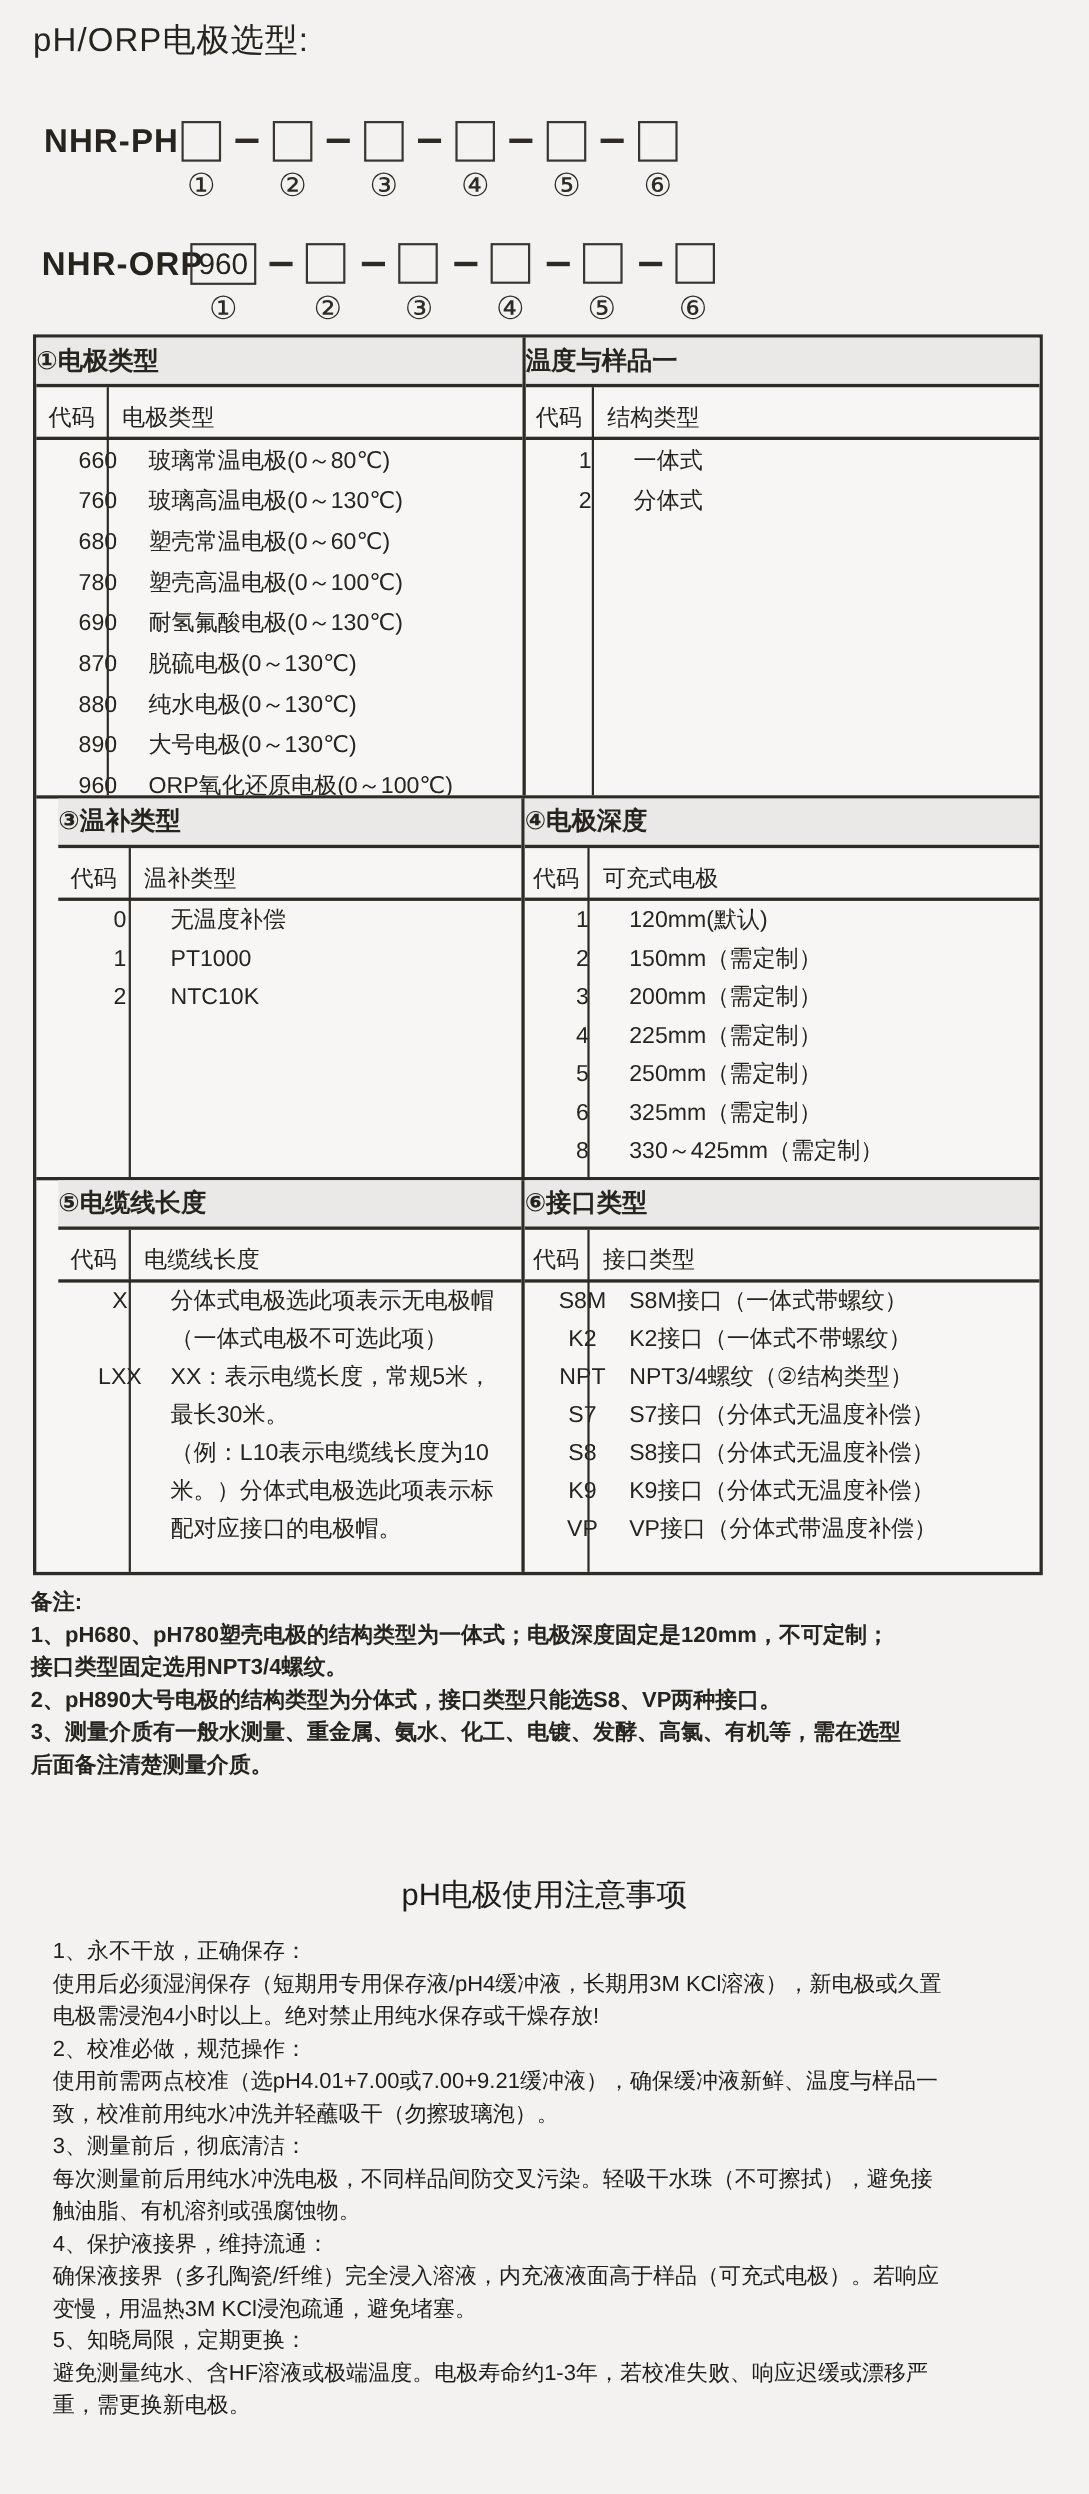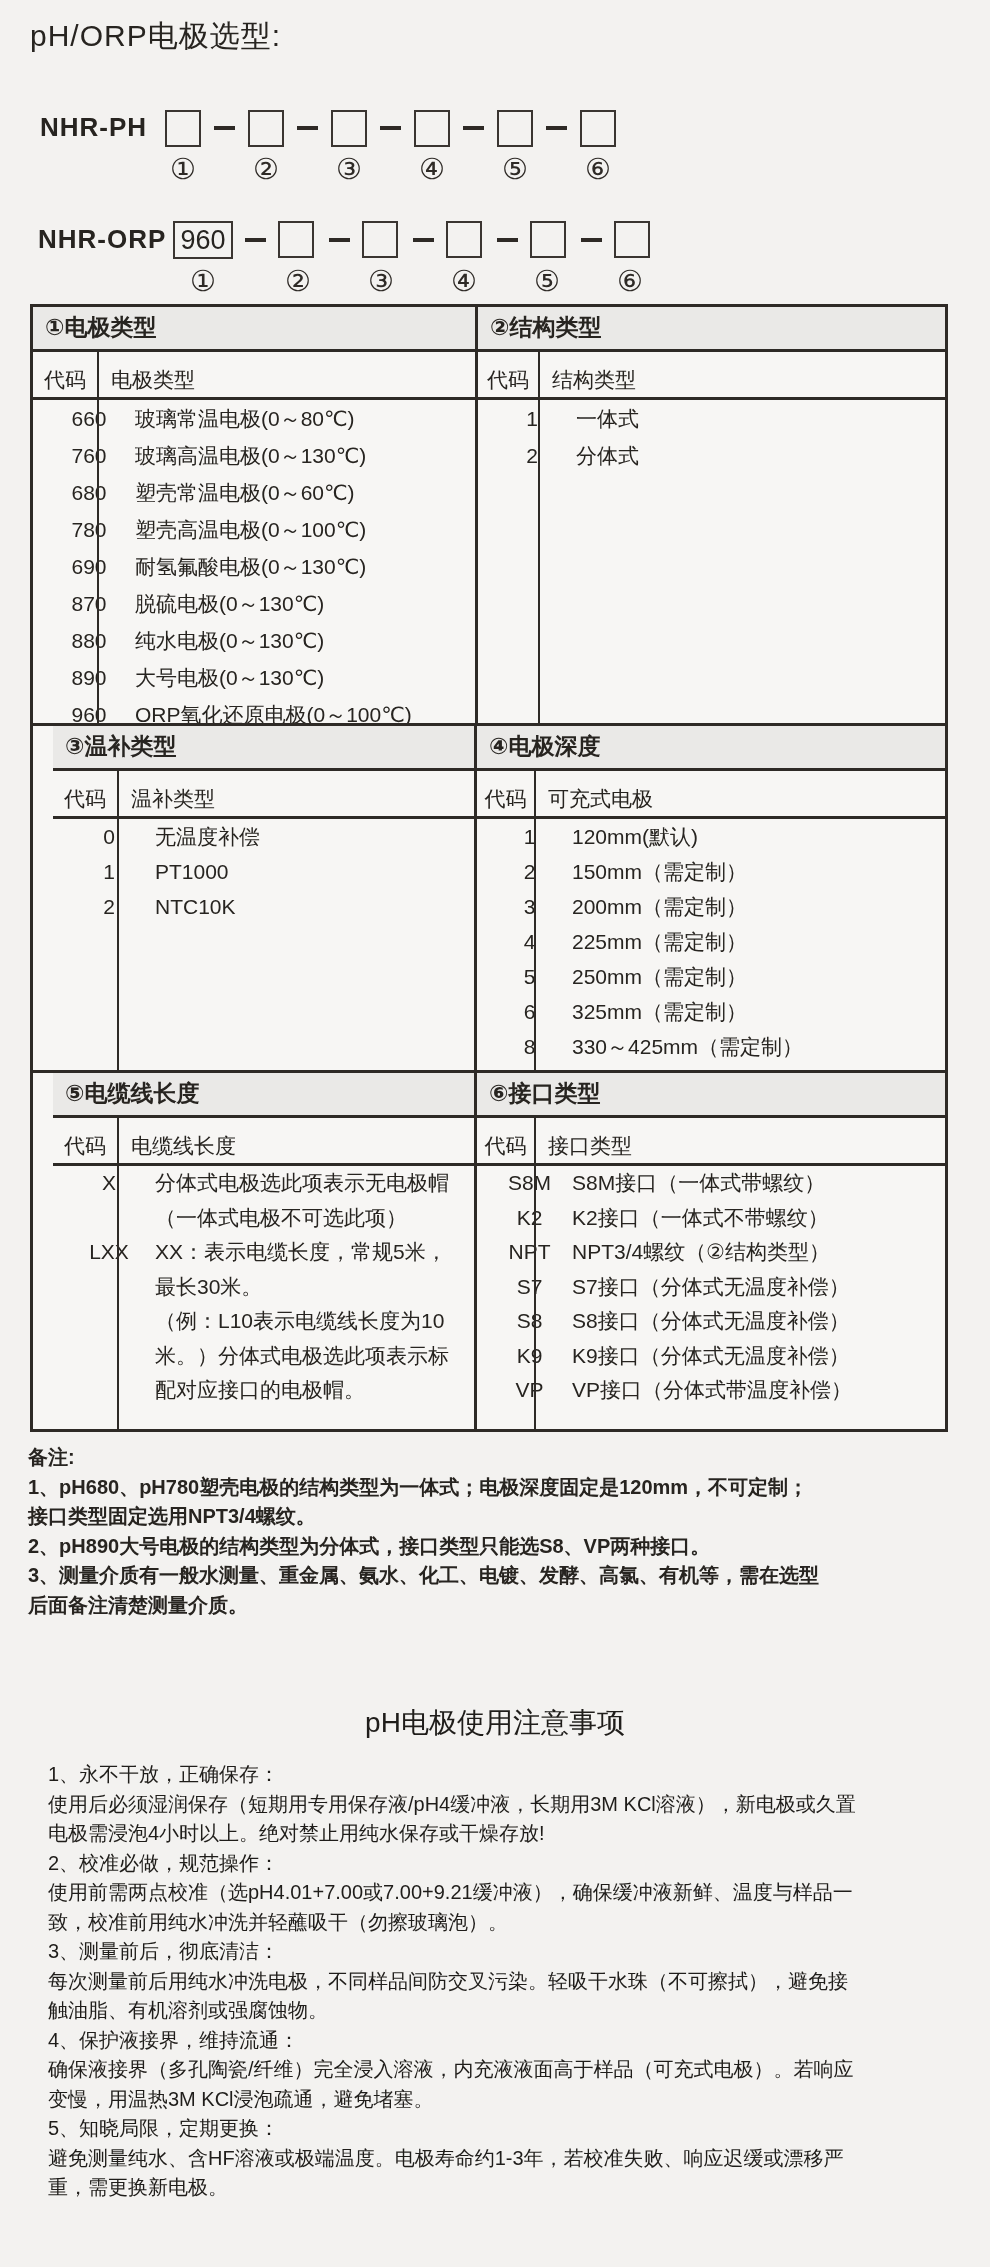--- a/index.html
+++ b/index.html
@@ -12,21 +12,21 @@
     color:#272420;
     overflow:hidden;
   }
   
   .doc-title {
     position:absolute; left:30px; top:16px;
     font-size:30px; font-weight:normal; letter-spacing:1px;
   }
   
   .model-label {
-    position:absolute; font-size:26px; font-weight:bold; letter-spacing:1px;
+    position:absolute; font-size:30px; font-weight:bold; letter-spacing:1px;
     white-space:nowrap;
   }
   .opt-box {
     position:absolute; width:36px; height:37px;
     border:2px solid #3a3531; background:transparent;
   }
   .first-box {
     position:absolute; width:60px; height:38px;
     border:2px solid #3a3531; text-align:center;
     font-size:27px; line-height:34px; font-weight:500;
@@ -56,21 +56,20 @@
   .sub::after {
     content:""; position:absolute;
     left:var(--cw); top:45px; bottom:0; width:2px;
     background:#2e2a26;
   }
   .sec-head {
     height:45px; line-height:41px;
     background:#eae9e7;
     border-bottom:3px solid #2e2a26;
     font-size:23px; font-weight:bold;
-    padding-left:12px;
   }
   .col-head {
     height:48px; line-height:35px;
     border-bottom:3px solid #2e2a26;
     display:flex; font-size:21px;align-items:flex-end;
   }
   .col-head .c-code { width:var(--cw); text-align:center; }
   .col-head .c-desc { padding-left:14px; }
   .data { flex:1; position:relative; overflow:hidden;padding-left:24px; }
   .row { display:flex; font-size:21px; }
@@ -186,21 +185,21 @@
               <span class="code">890</span>
               <span class="desc">大号电极(0～130℃)</span>
             </div>
           <div class="row">
               <span class="code">960</span>
               <span class="desc">ORP氧化还原电极(0～100℃)</span>
             </div>
         </div>
       </div>
       <div class="sub sub-right" style="--cw:60px">
-        <div class="sec-head">②结构类型</div>
+        <div class="sec-head">温度与样品一</div>
         <div class="col-head">
           <span class="c-code">代码</span>
           <span class="c-desc">结构类型</span>
         </div>
         <div class="data">
           <div class="row">
               <span class="code">1</span>
               <span class="desc">一体式</span>
             </div>
           <div class="row">

